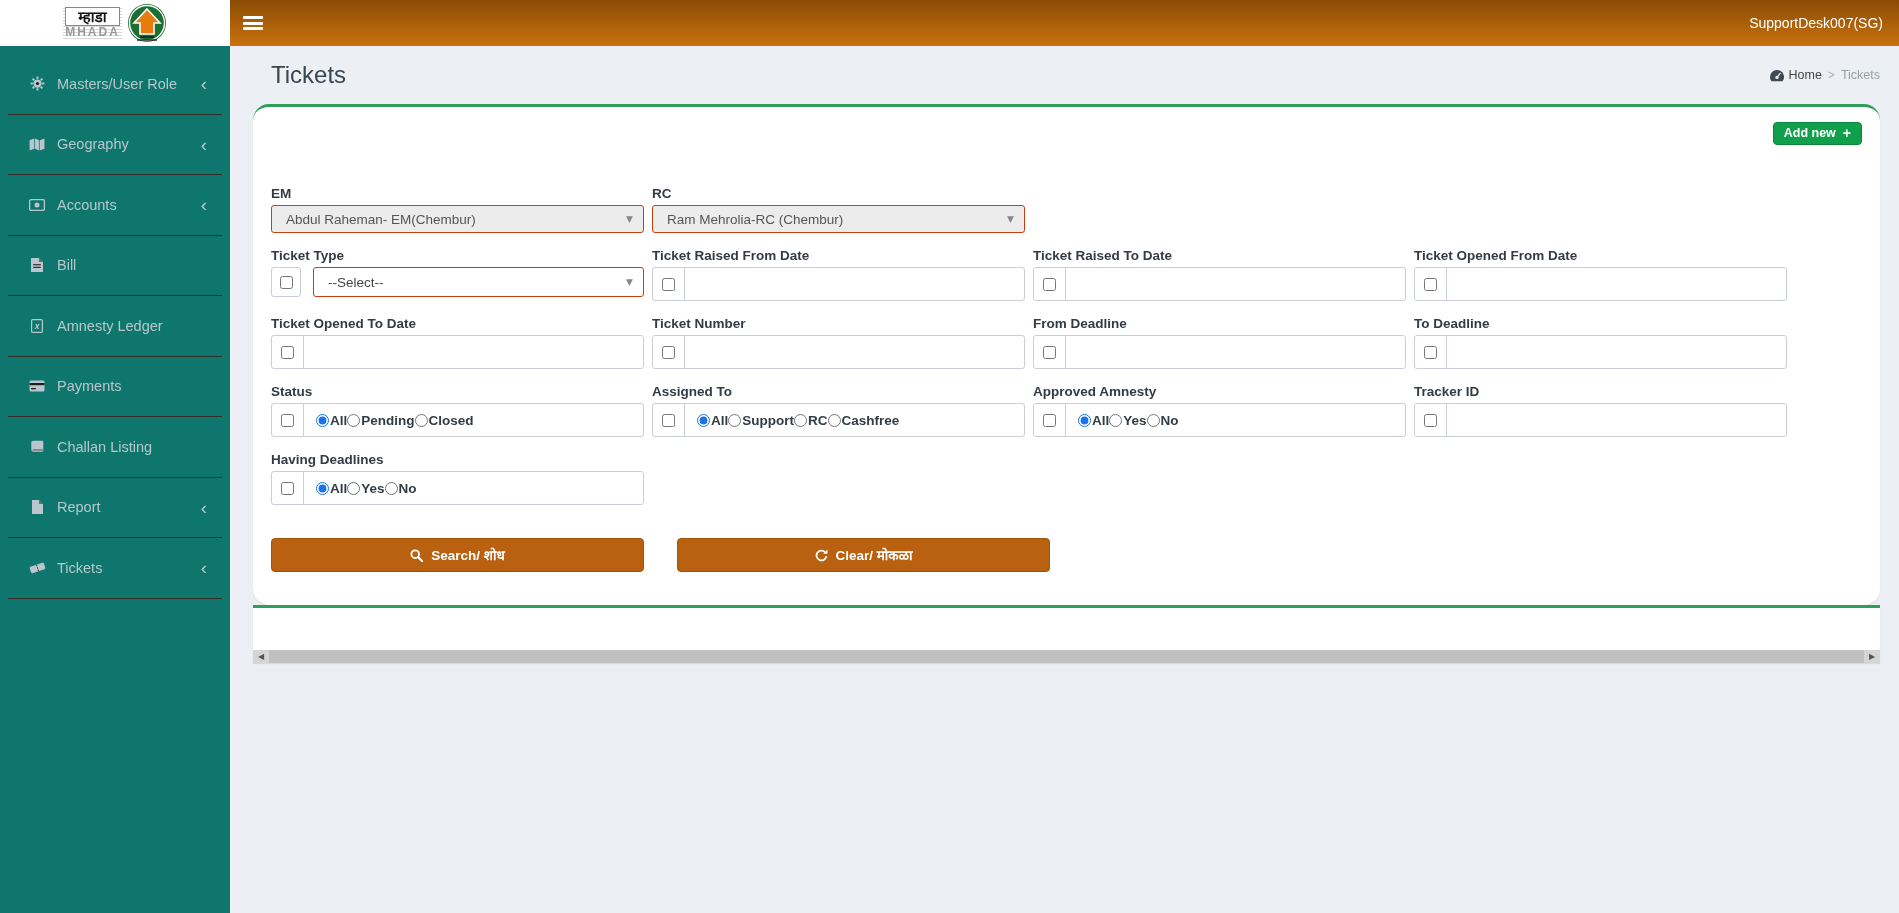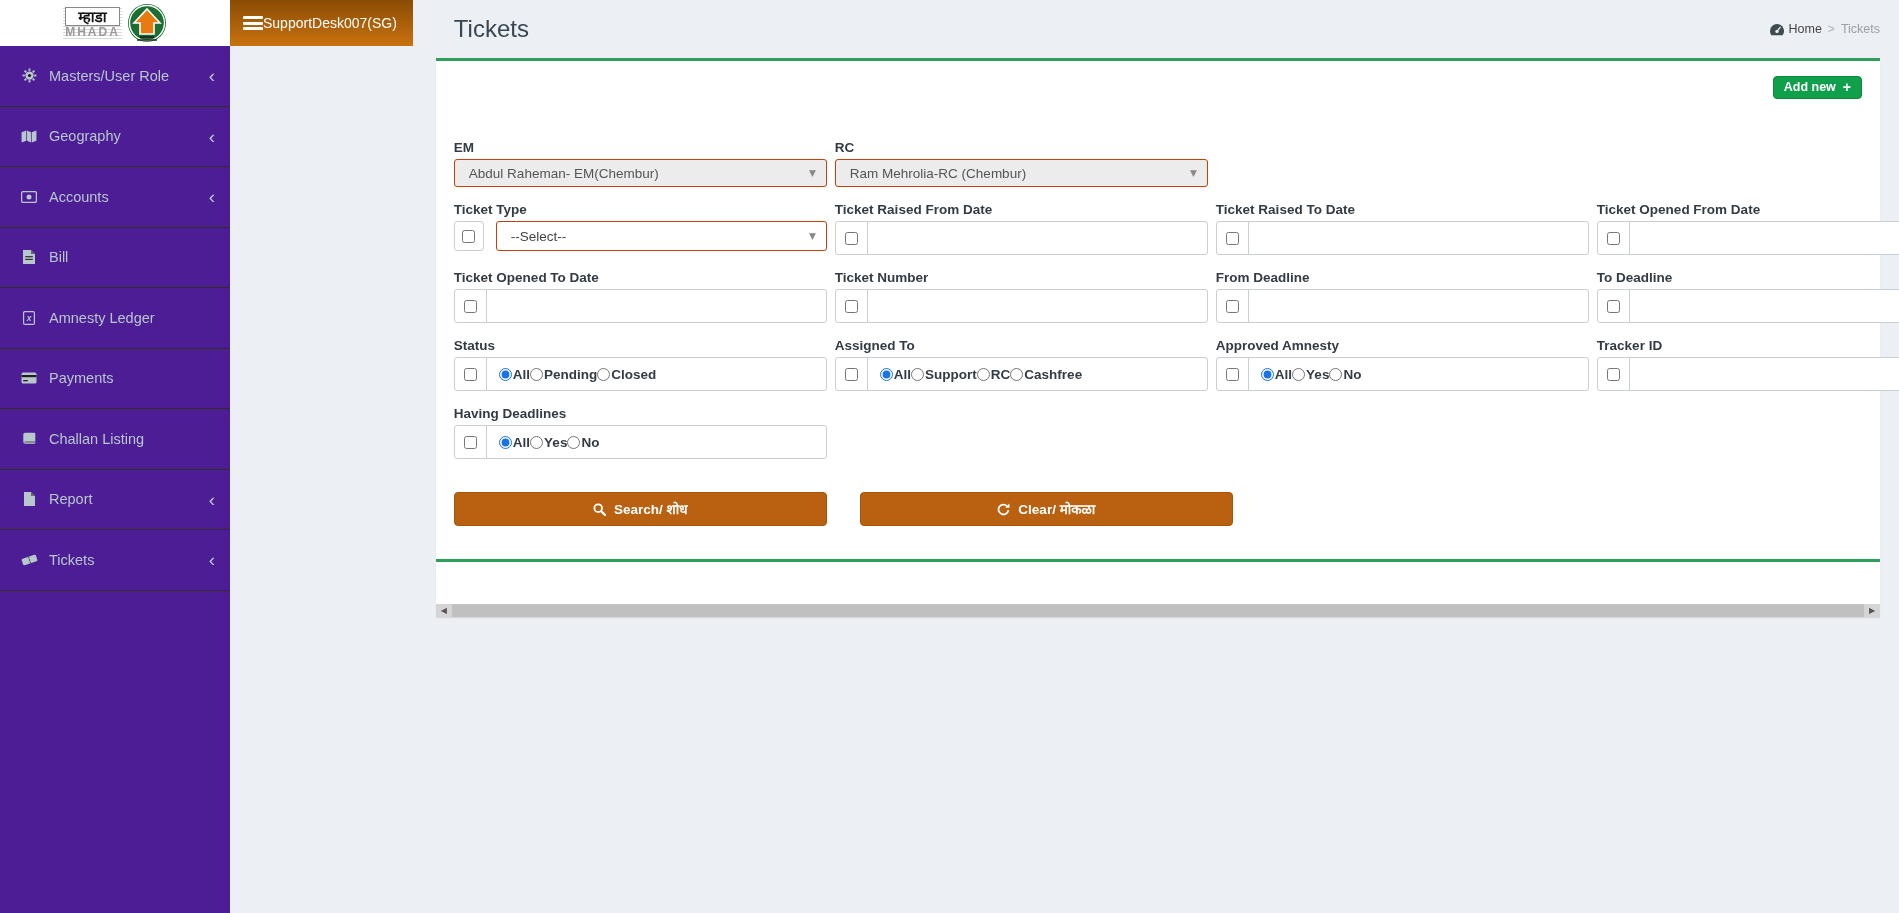--- a/index.html
+++ b/index.html
@@ -6,58 +6,58 @@
   html,body { margin:0; padding:0; }
   body {
     width:1899px; height:913px; overflow:hidden;
     background:#ecf0f5;
     font-family:"Liberation Sans","DejaVu Sans",sans-serif;
     color:#333b44;
   }
   .app { display:flex; width:1899px; height:913px; }
 
   
-  .sidebar { width:230px; flex-shrink:0; background:#4c1d95; }
+  .sidebar { width:230px; flex-shrink:0; background:#0f766e; }
   .logo-strip { height:46px; background:#fff; display:flex; align-items:center; justify-content:center; gap:5px; }
   .logo-text { text-align:center; background:repeating-linear-gradient(#fff 0 2px,#d8d8d8 2px 3px); padding:1px 2px; }
   .logo-hindi { font-weight:700; font-size:15px; color:#151515; border:1px solid #888; padding:0 3px; background:#fff; line-height:17px;}
   .logo-latin { font-weight:700; font-size:12px; color:#9a9a9a; letter-spacing:2px; line-height:13px; }
-  .menu { list-style:none; margin:0; padding:0; }
+  .menu { list-style:none; margin:8px; padding:0; }
   .menu li {
     height:60.5px; display:flex; align-items:center;
     padding:0 15px 0 18px; color:#b8c7ce; font-size:14.5px;
     border-bottom:1px solid #332c27; cursor:pointer;
   }
   .s-icon { width:22px; display:inline-flex; justify-content:center; align-items:center; margin-right:9px; color:#b8c7ce; }
   .s-icon svg { display:block; }
   .s-label { flex:1; }
   .chev { color:#b8c7ce; font-size:19px; line-height:1; font-weight:400; }
 
   
-  .main { flex:1; display:flex; flex-direction:row; min-width:0; }
+  .main { flex:1; display:flex; flex-direction:column; min-width:0; }
   .navbar {
     height:46px; flex-shrink:0;
     background:linear-gradient(180deg,#8a4c04,#c9720f);
     display:flex; align-items:center; justify-content:space-between;
     padding:0 16px 0 13px; color:#fff;
   }
   .burger { width:20px; height:14px; display:flex; flex-direction:column; justify-content:space-between; cursor:pointer; }
   .burger div { height:3px; background:#fff; border-radius:1px; }
   .user-label { font-size:14px; }
 
   .content { flex:1; padding:0 19px 0 23px; overflow:hidden; }
   .content-header { height:58px; display:flex; align-items:center; justify-content:space-between; padding-left:18px; }
   .page-title { font-size:24px; font-weight:400; color:#374650; margin:0; }
   .breadcrumb { display:flex; align-items:center; gap:6px; font-size:12.5px; }
   .breadcrumb .home-link { color:#444; text-decoration:none; display:flex; align-items:center; gap:5px; cursor:pointer; }
   .breadcrumb .sep { color:#a9b0b6; font-size:12px; }
   .breadcrumb .current { color:#9aa0a6; }
 
   .box { background:#fff; border-top:3px solid #2e9e5a; box-shadow:0 1px 1px rgba(0,0,0,.09); }
-  .box-filters { padding:15px 18px 33px 18px; }
+  .box-filters { padding:15px 18px 33px 18px;border-radius:16px; }
   .add-row { display:flex; justify-content:flex-end; margin-bottom:41px; }
   .btn-add {
     background:#10a04c; color:#fff; border:1px solid #0b8a3f; border-radius:4px;
     font-size:12.5px; font-weight:700; padding:3px 10px 4px 10px;
     display:inline-flex; gap:7px; align-items:center; cursor:pointer;
     font-family:inherit;
   }
   .btn-add .plus { font-size:14px; font-weight:700; line-height:1; }
 
   .frow { display:grid; grid-template-columns:repeat(4,373px); column-gap:33px; margin-bottom:15px;gap:8px; }

